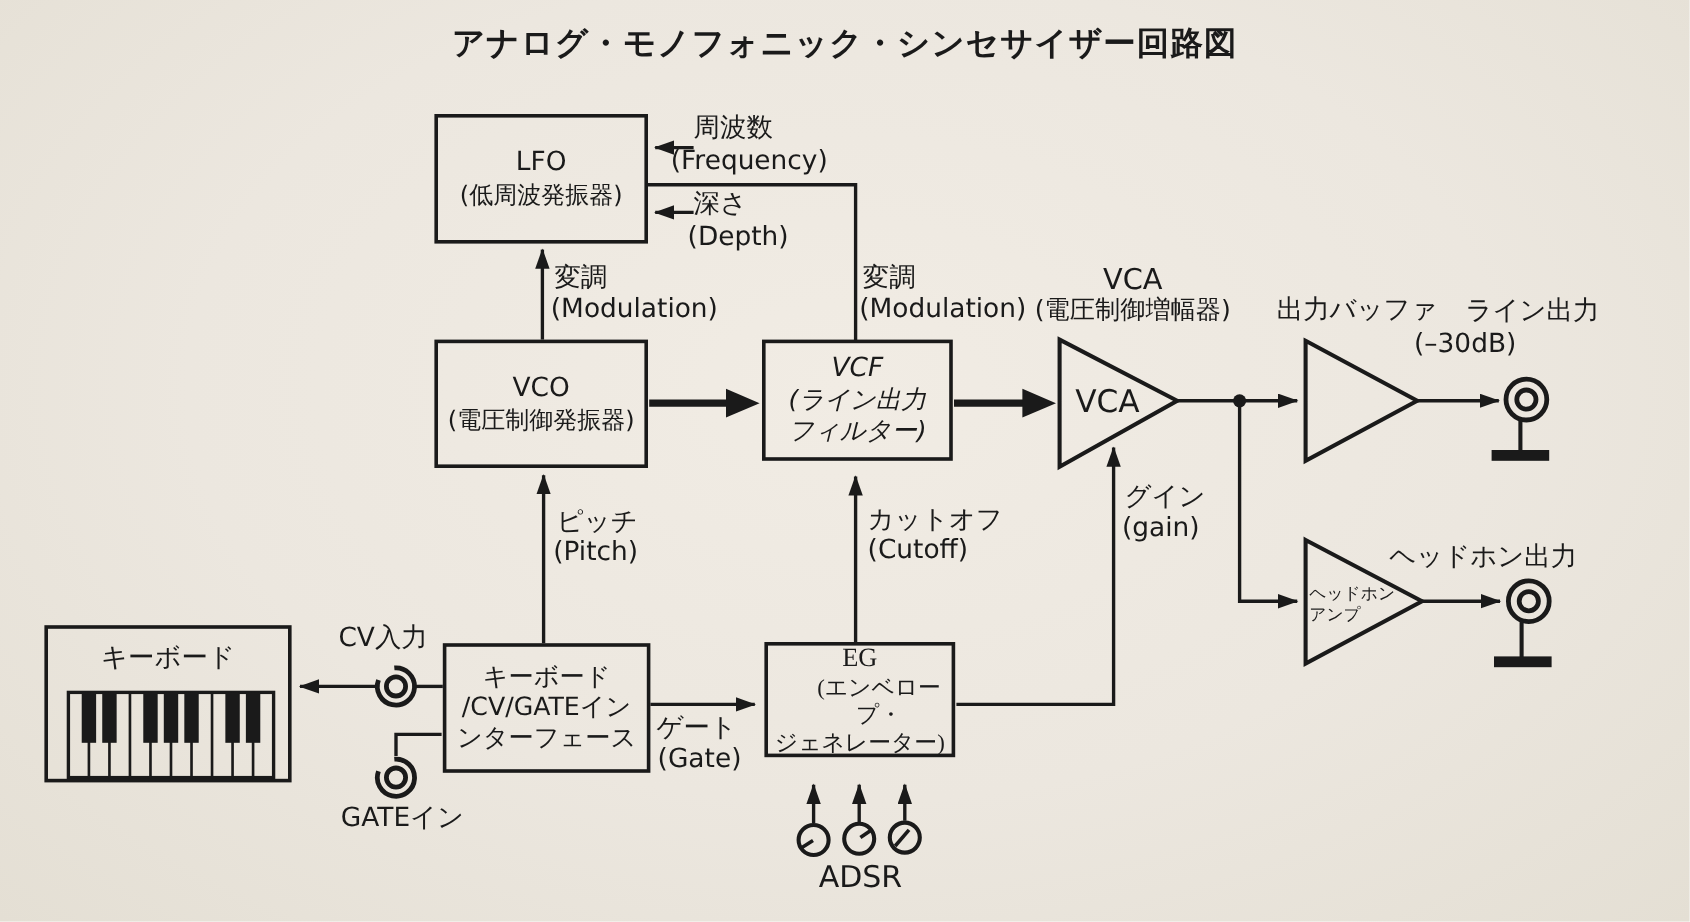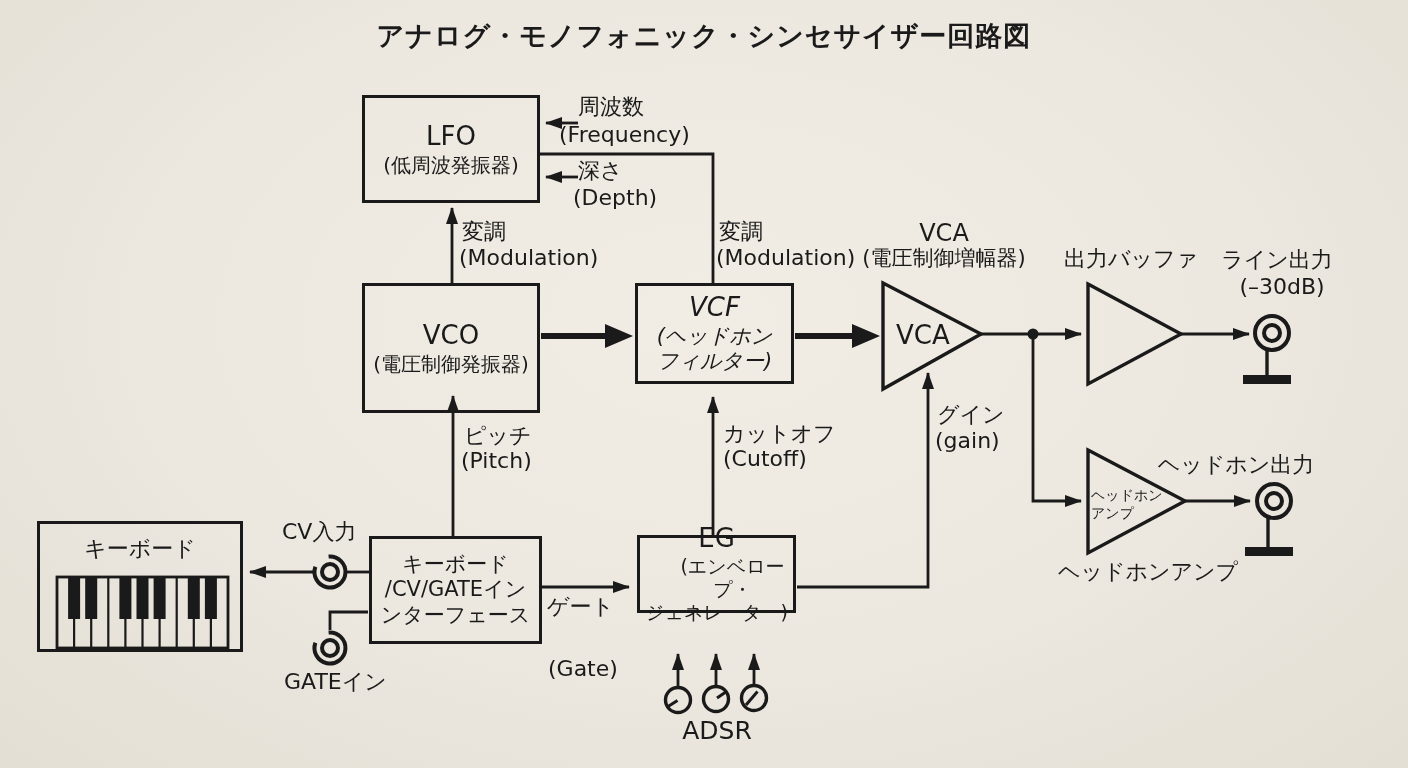--- a/index.html
+++ b/index.html
@@ -15,21 +15,21 @@
   .title{
     position:absolute;left:0;top:18px;width:100%;
     text-align:center;font-size:27px;font-weight:700;letter-spacing:1px;
   }
   svg.layer{position:absolute;left:0;top:0;}
   .box{
     position:absolute;border:3px solid var(--ink);
     display:flex;flex-direction:column;align-items:center;justify-content:center;
     text-align:center;line-height:1.22;background:transparent;box-sizing:border-box;
   }
-  .bname{font-size:26px;}
+  .bname{font-size:22px;}
   .bdesc{font-size:20px;}
   .lab{position:absolute;white-space:nowrap;font-size:22px;line-height:1.2;}
   .cx{transform:translateX(-50%);}
   .kb-box{justify-content:flex-start;padding-top:12px;}
   .hp-inside{font-size:14px;line-height:1.3;text-align:left;}
   .vca-inside{font-size:26px;}
   .small21{font-size:21px;}
 </style>
 </head>
 <body>
@@ -119,38 +119,38 @@
       <circle cx="754" cy="698" r="12.5" fill="none" stroke="#1a1a1a" stroke-width="3.4"></circle>
       <path d="M746,705 L757.5,691.5" stroke="#1a1a1a" stroke-width="3" fill="none"></path>
     </g>
   </svg>
 
   <div class="box" style="left:362px;top:95px;width:178px;height:108px;">
     <div class="bname">LFO</div>
     <div class="bdesc">(低周波発振器)</div>
   </div>
 
-  <div class="box" style="left:362px;top:283px;width:178px;height:130px;">
+  <div class="box" style="left:362px;top:283px;width:178px;height:107px;">
     <div class="bname">VCO</div>
     <div class="bdesc">(電圧制御発振器)</div>
   </div>
 
   <div class="box" style="left:635px;top:283px;width:159px;height:101px;font-style:italic;">
     <div class="bname">VCF</div>
-    <div class="bdesc small21">(ヘッドホン</div>
+    <div class="bdesc small21">(ライン出力</div>
     <div class="bdesc small21">フィルター)</div>
   </div>
 
   <div class="box" style="left:369px;top:536px;width:173px;height:108px;">
     <div class="small21">キーボード</div>
     <div class="small21">/CV/GATEイン</div>
     <div class="small21">ンターフェース</div>
   </div>
 
-  <div class="box" style="left:637px;top:535px;width:159px;height:78px;">
+  <div class="box" style="left:637px;top:535px;width:159px;height:96px;font-family:Liberation Serif, serif;">
     <div class="bname">EG</div>
     <div style="font-size:19px;margin-left:32px;">(エンベロープ・</div>
     <div style="font-size:19px;">ジェネレーター)</div>
   </div>
 
   <div class="box kb-box" style="left:37px;top:521px;width:206px;height:131px;">
     <div style="font-size:22px;">キーボード</div>
   </div>
 
   <div class="lab vca-inside" style="left:896px;top:320px;">VCA</div>
@@ -170,35 +170,34 @@
 
   <div class="lab" style="left:719px;top:219px;">変調</div>
   <div class="lab" style="left:716px;top:245px;">(Modulation)</div>
 
   <div class="lab cx" style="left:944px;top:219px;font-size:24px;">VCA</div>
   <div class="lab cx small21" style="left:944px;top:246px;">(電圧制御増幅器)</div>
 
   <div class="lab cx" style="left:1131px;top:246px;">出力バッファ</div>
 
   <div class="lab cx" style="left:1277px;top:247px;">ライン出力</div>
-  <div class="lab cx" style="left:1282px;top:274px;">(–30dB)</div>
+  <div class="lab cx" style="left:1221px;top:274px;">(–30dB)</div>
 
   <div class="lab cx" style="left:1236px;top:452px;">ヘッドホン出力</div>
-  <div class="lab cx" style="left:1148px;top:559px;">ヘッドホンアンプ</div>
 
   <div class="lab" style="left:464px;top:423px;">ピッチ</div>
   <div class="lab" style="left:461px;top:448px;">(Pitch)</div>
 
   <div class="lab" style="left:723px;top:421px;">カットオフ</div>
   <div class="lab" style="left:723px;top:446px;">(Cutoff)</div>
 
   <div class="lab" style="left:937px;top:402px;">グイン</div>
   <div class="lab" style="left:935px;top:428px;">(gain)</div>
 
   <div class="lab" style="left:547px;top:594px;">ゲート</div>
-  <div class="lab" style="left:548px;top:620px;margin-top:36px;">(Gate)</div>
+  <div class="lab" style="left:548px;top:620px;">(Gate)</div>
 
   <div class="lab" style="left:282px;top:519px;">CV入力</div>
   <div class="lab" style="left:284px;top:669px;">GATEイン</div>
 
   <div class="lab cx" style="left:717px;top:716px;font-size:25px;">ADSR</div>
 
 </div>
 
 </body></html>

